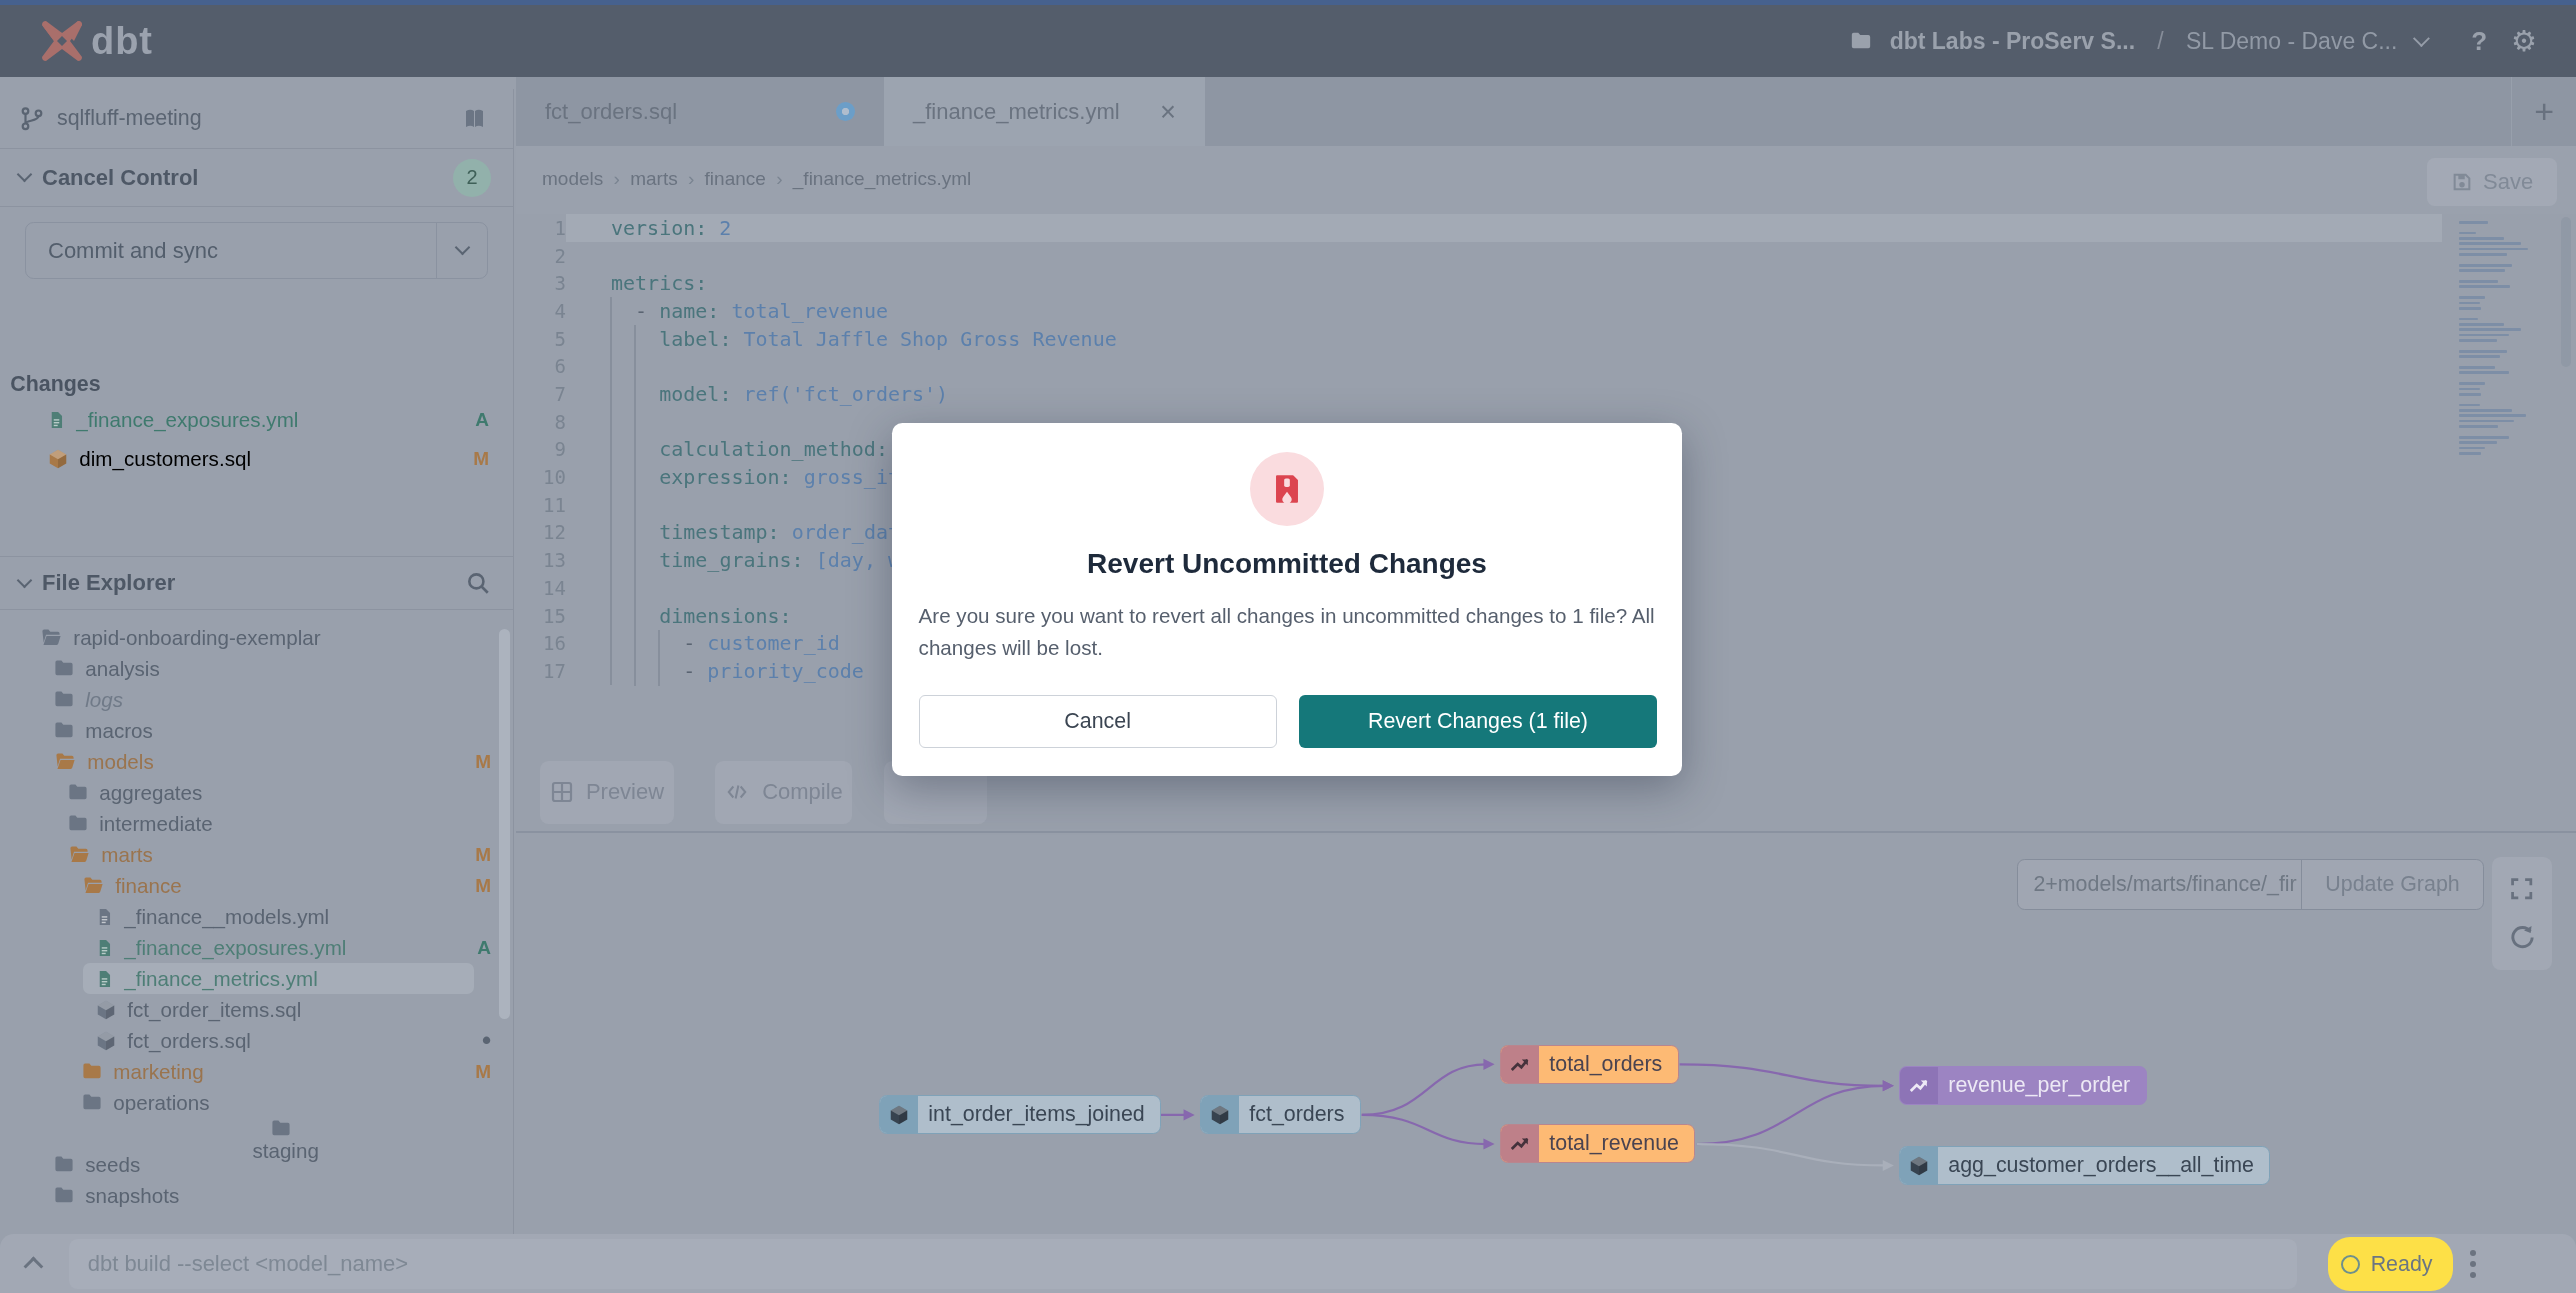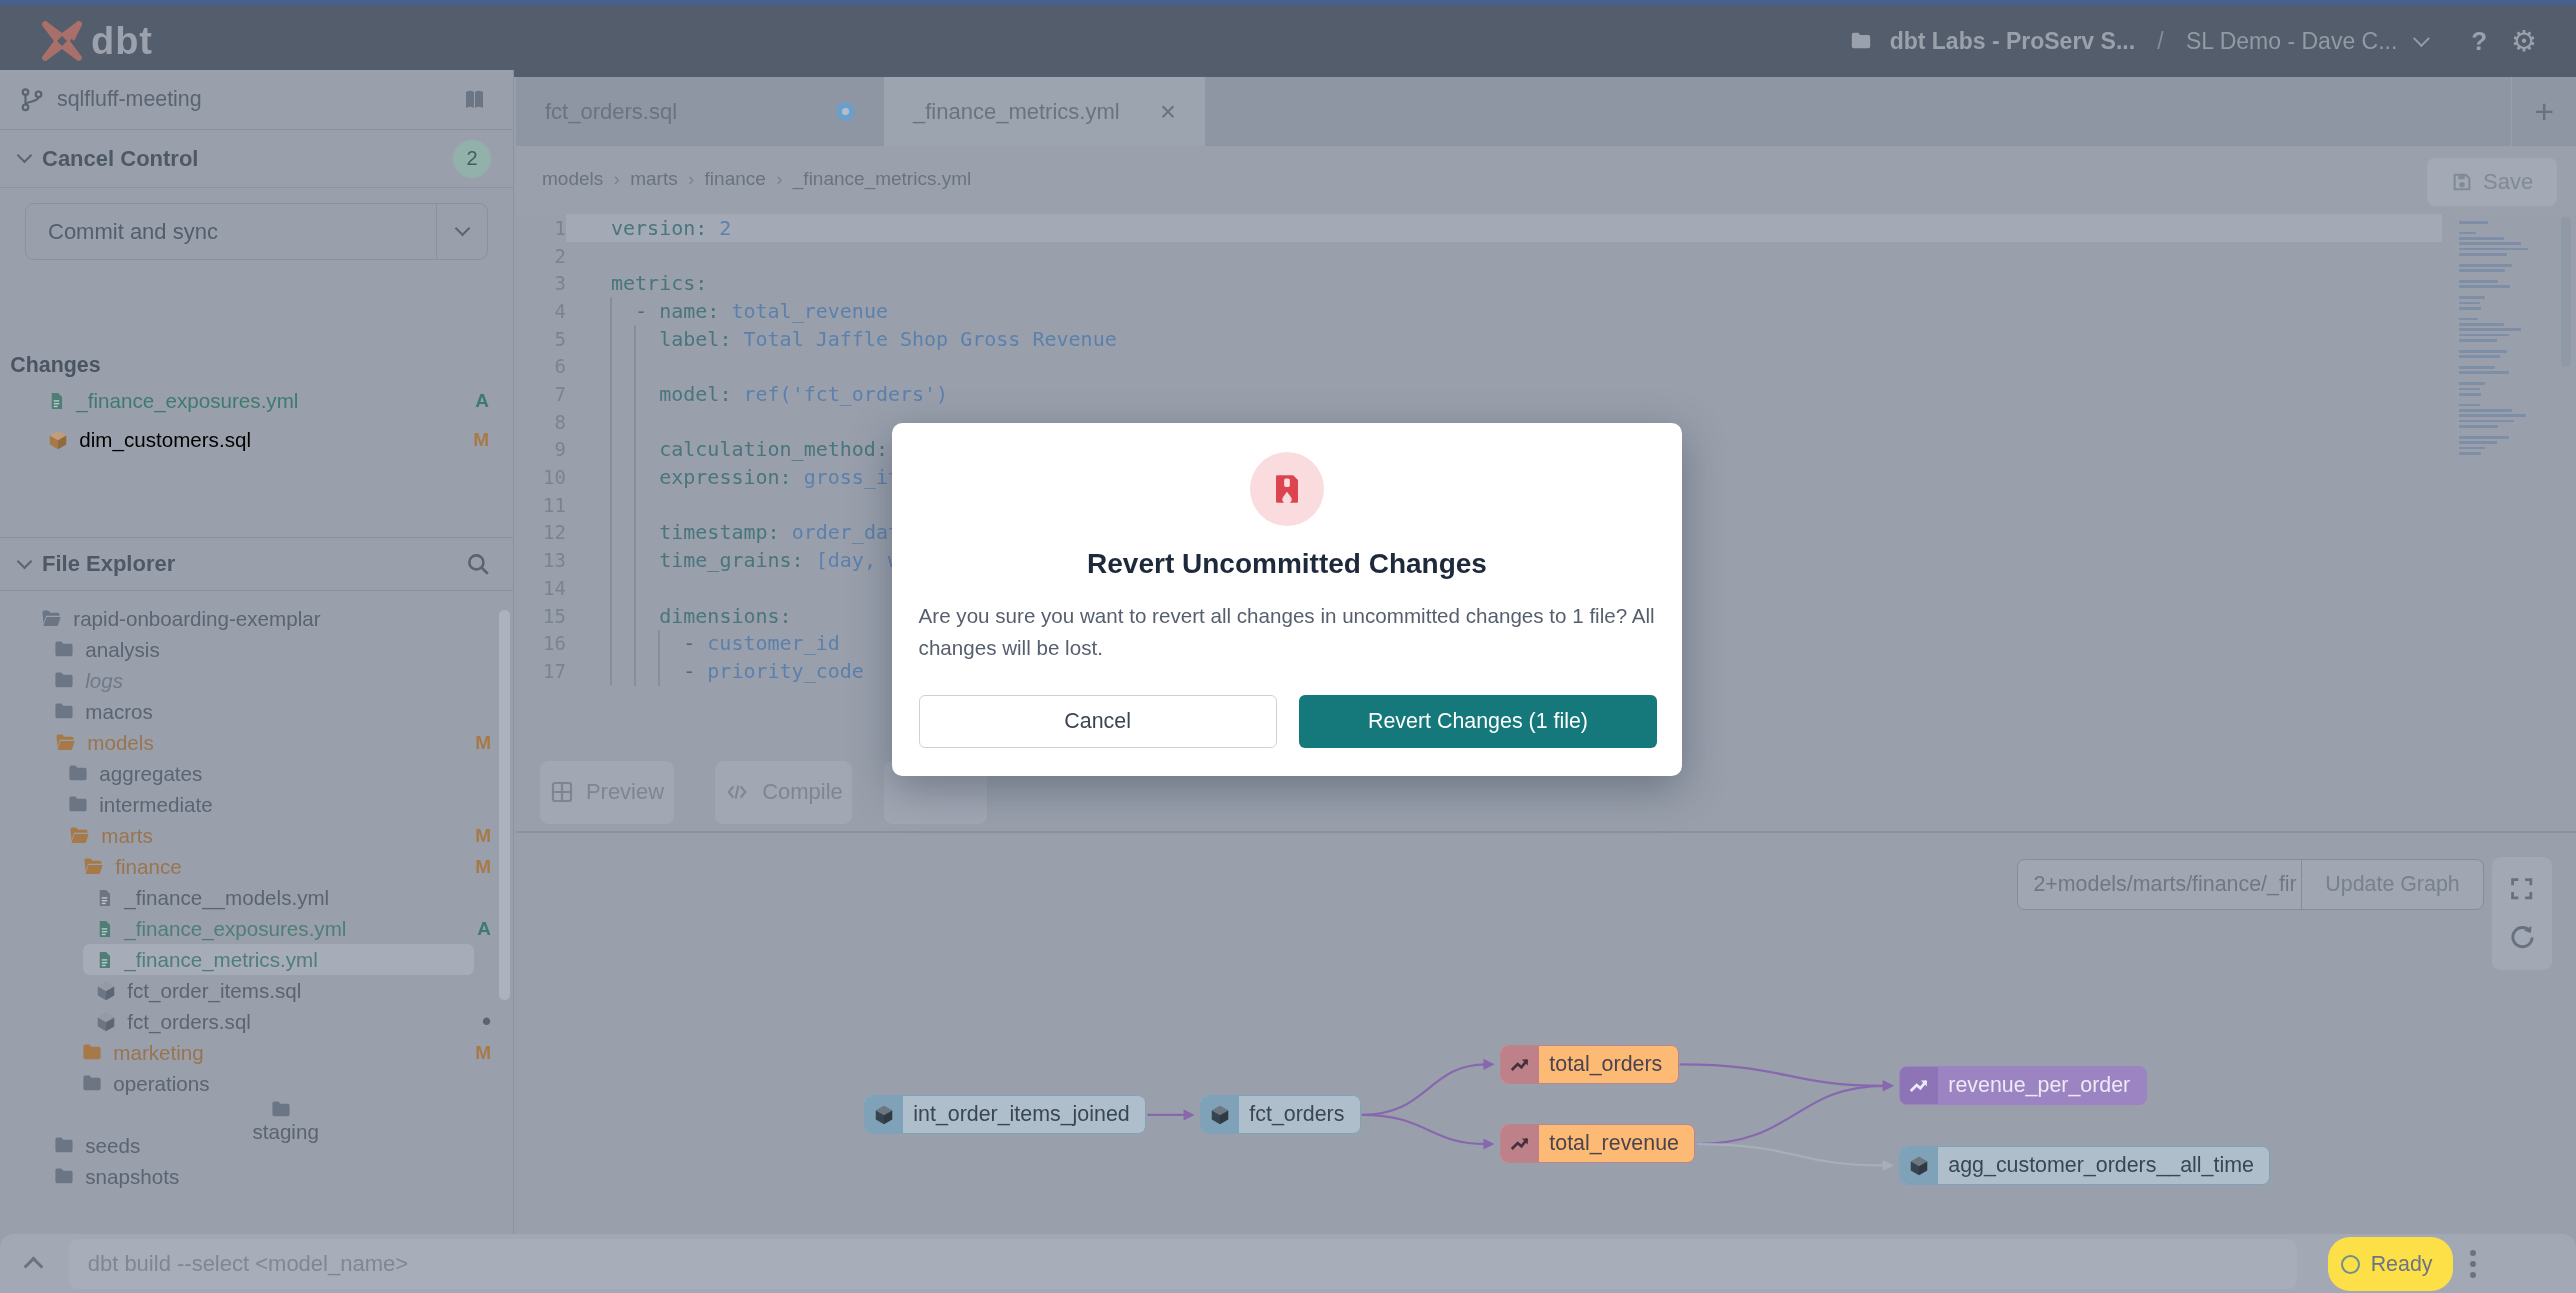--- a/index.html
+++ b/index.html
@@ -17,21 +17,21 @@
   .nav-item.active::after { content:""; position:absolute; left:-12px; right:-12px; bottom:0; height:5.1px; background:#5E9EA6; }
   .chev { width:12px; height:12px; border-right:2.6px solid #969DA9; border-bottom:2.6px solid #969DA9; transform:rotate(45deg) translateY(-3.4px); display:inline-block; }
   .nav-right { margin-left:auto; display:flex; align-items:center; gap:15.4px; margin-right:39px; color:#969DA9; }
   .nav-proj { font-size:23px; font-weight:700; color:#9AA1AC; }
   .nav-sep { font-size:23px; color:#868D99; margin:0 6.9px; }
   .nav-env { font-size:23px; font-weight:400; color:#929AA6; }
   .nav-help { font-size:26px; font-weight:700; color:#9AA1AC; margin-left:31px; }
   .gear { font-size:29px; color:#9AA1AC; margin-left:8.6px; }
 
   
-  .sidebar { position:absolute; left:0; top:70px; width:514px; bottom:0; background:#99A0AC; border-right:1.7px solid #8C93A0; }
+  .sidebar { position:absolute; left:0; top:89px; width:514px; bottom:0; background:#99A0AC; border-right:1.7px solid #8C93A0; }
   .sb-header { height:60px; display:flex; align-items:center; padding:0 24px 0 19px; border-bottom:1.7px solid #8C93A0; }
   .sb-branch-label { font-size:21.4px; color:#5A6472; margin-left:12px; }
   .sb-header .spacer, .sec-head .spacer { flex:1; }
   .sec-head { display:flex; align-items:center; padding:0 22px 0 19px; }
   .vc-head { height:58px; border-bottom:1.7px solid #8C93A0; }
   .sec-title { font-size:22px; font-weight:700; color:#4E5866; margin-left:12px; }
   .badge { width:38px; height:38px; border-radius:50%; background:#92B1AB; color:#3F6058; font-size:20px; display:flex; align-items:center; justify-content:center; }
   .cchev { width:11px; height:11px; border-right:2.6px solid #5A6472; border-bottom:2.6px solid #5A6472; transform:rotate(45deg); display:inline-block; margin-top:-5.1px; }
   .commit-btn { position:absolute; left:25px; top:133px; width:463px; height:57px; border:1.7px solid #8A92A0; border-radius:8.6px; display:flex; align-items:center; background:transparent; }
   .commit-label { font-size:22px; color:#535E6C; margin-left:22px; }
@@ -608,21 +608,21 @@
     </div>
     <div class="gtools">
       <svg width="27.4" height="27.4" viewBox="0 0 24 24">
         <path d="M4 9V4h5 M15 4h5v5 M20 15v5h-5 M9 20H4v-5" stroke="#68717F" stroke-width="2.4" fill="none"></path>
       </svg>
       <svg width="29" height="29" viewBox="0 0 24 24">
         <path d="M18.5 7 A8 8 0 1 0 20 12" stroke="#68717F" stroke-width="2.4" fill="none"></path>
         <path d="M19.5 2.5 L18.8 8.2 L13.3 6.3 Z" fill="#68717F"></path>
       </svg>
     </div>
-  <div class="gnode blue" style="left: 348px; top: 262px;">
+  <div class="gnode blue" style="left: 363px; top: 262px;">
         <span class="nicon">
           <svg width="22" height="22" viewBox="0 0 24 24">
             <path d="M12 2l9 5.2v9.6L12 22l-9-5.2V7.2z" fill="#37434F"></path>
             <path d="M12 2l9 5.2L12 12.4 3 7.2z" fill="rgba(255,255,255,0.28)"></path>
             <path d="M12 12.4V22l9-5.2V7.2z" fill="rgba(0,0,0,0.12)"></path>
           </svg>
         </span>
                <span class="nlabel">int_order_items_joined</span>
       </div>
       <div class="gnode blue" style="left: 684px; top: 262px;">

